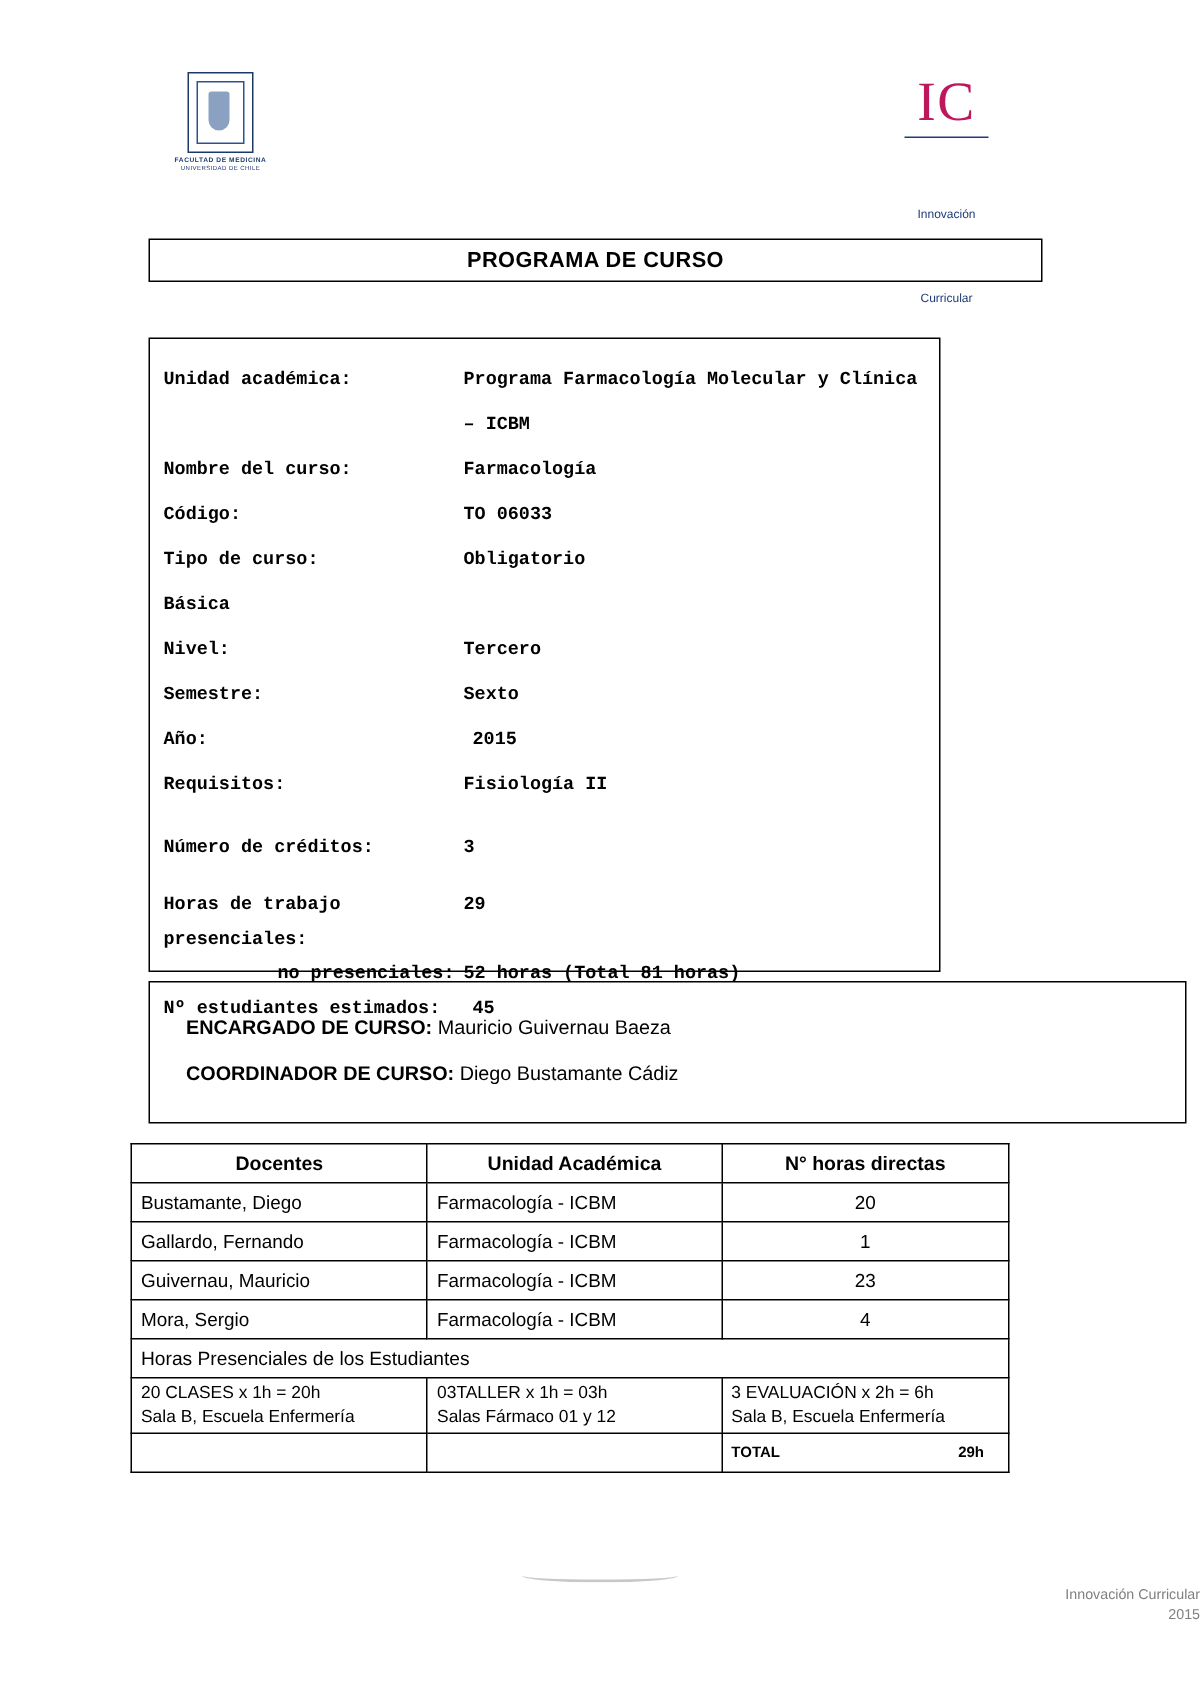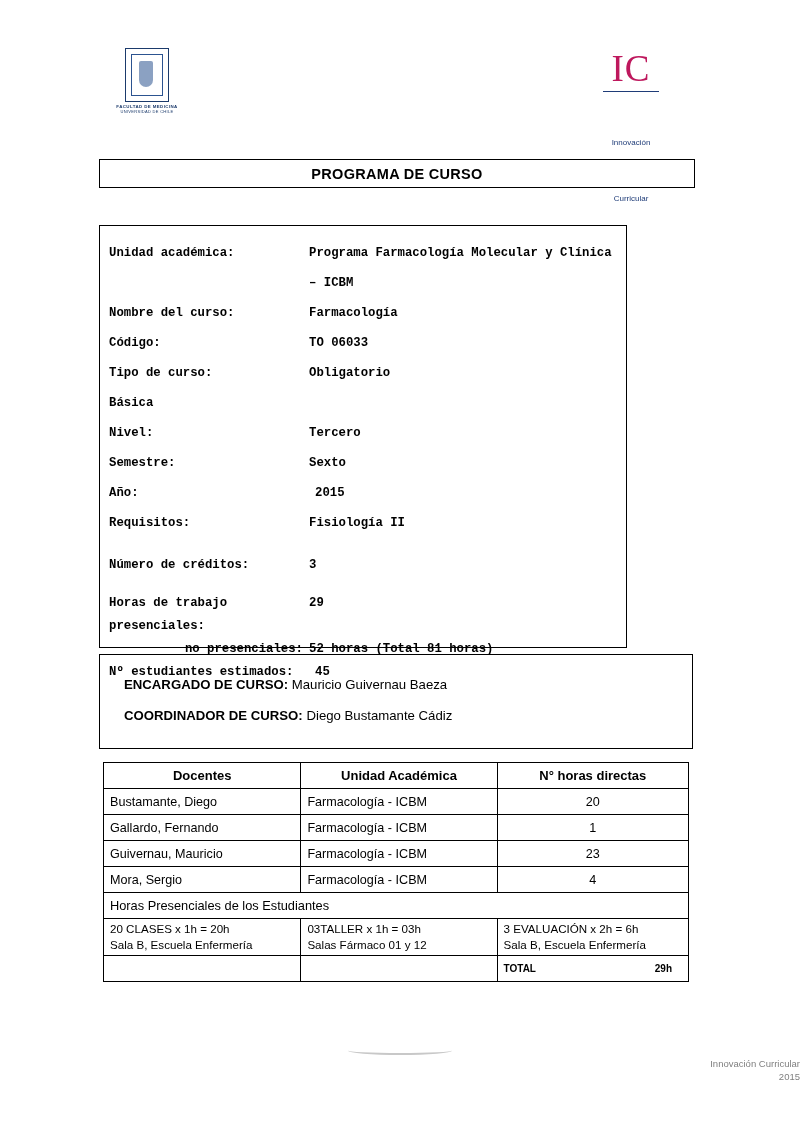--- a/index.html
+++ b/index.html
@@ -150,36 +150,36 @@
     box-sizing: border-box;
   }
   .info-row.tight { line-height: 23px; }
   .val-pad { padding-left: 6px; }
 
   
   .charge-box {
     position: absolute;
     left: 99px;
     top: 654px;
-    width: 594px;
+    width: 692px;
     height: 95px;
     border: 1px solid #000;
     box-sizing: border-box;
     padding: 14px 0 0 24px;
   }
   .charge-line {
     font-size: 13.2px;
     line-height: 31px;
   }
   .charge-line .strong { font-weight: bold; }
 
   
   .table-wrap {
     position: absolute;
-    left: 103px;
+    left: 87px;
     top: 762px;
     width: 586px;
   }
   table.docentes {
     border-collapse: collapse;
     width: 586px;
     font-size: 12.6px;
   }
   table.docentes th, table.docentes td {
     border: 1px solid #000;

